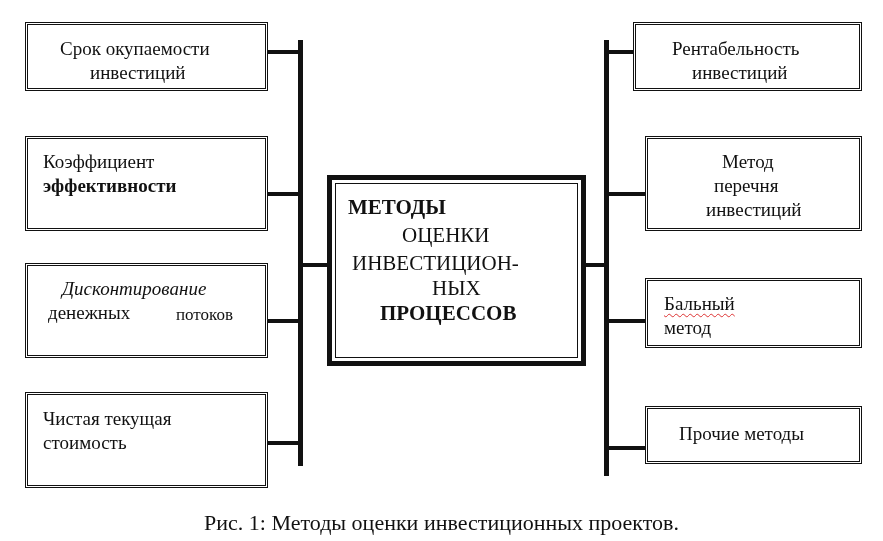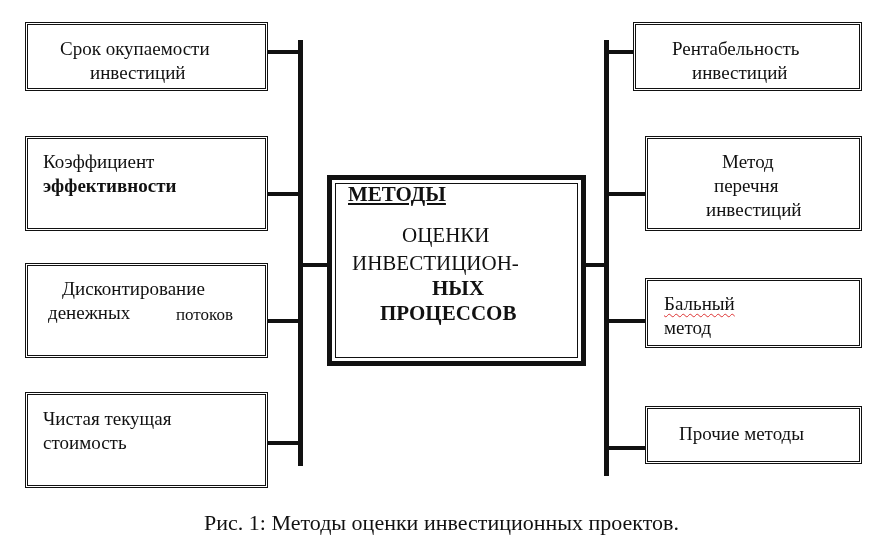--- a/index.html
+++ b/index.html
@@ -35,36 +35,36 @@
   <div class="txt" style="left:32px; top:12px;">Срок окупаемости</div>
   <div class="txt" style="left:62px; top:36px;">инвестиций</div>
 </div>
 
 <div class="box" style="left:25px; top:136px; width:243px; height:95px;">
   <div class="txt" style="left:15px; top:11px;">Коэффициент</div>
   <div class="txt" style="left:15px; top:35px;font-weight:bold;">эффективности</div>
 </div>
 
 <div class="box" style="left:25px; top:263px; width:243px; height:95px;">
-  <div class="txt" style="left:34px; top:11px;">Дисконтирование</div>
+  <div class="txt" style="left:34px; top:11px;font-style:italic;">Дисконтирование</div>
   <div class="txt" style="left:20px; top:35px;">денежных</div>
   <div class="txt" style="left:148px; top:37px; font-size:17px;">потоков</div>
 </div>
 
 <div class="box" style="left:25px; top:392px; width:243px; height:96px;">
   <div class="txt" style="left:15px; top:12px;">Чистая текущая</div>
   <div class="txt" style="left:15px; top:36px;">стоимость</div>
 </div>
 
 <div class="center" style="left:327px; top:175px; width:259px; height:191px;">
   <div class="inner"></div>
-  <div class="ctxt" style="left:16px; top:2px;text-decoration:underline;">МЕТОДЫ</div>
+  <div class="ctxt" style="left:16px; top:15px;">МЕТОДЫ</div>
   <div class="ctxt" style="left:70px; top:43px; font-weight:normal;">ОЦЕНКИ</div>
   <div class="ctxt" style="left:20px; top:71px; font-weight:normal;">ИНВЕСТИЦИОН-</div>
-  <div class="ctxt" style="left:100px; top:96px; font-weight:bold;text-align:center;">НЫХ</div>
+  <div class="ctxt" style="left:100px; top:96px; font-weight:normal;text-align:center;">НЫХ</div>
   <div class="ctxt" style="left:48px; top:121px; font-weight:bold;">ПРОЦЕССОВ</div>
 </div>
 
 <div class="box" style="left:633px; top:22px; width:229px; height:69px;">
   <div class="txt" style="left:36px; top:12px;">Рентабельность</div>
   <div class="txt" style="left:56px; top:36px;">инвестиций</div>
 </div>
 
 <div class="box" style="left:645px; top:136px; width:217px; height:95px;">
   <div class="txt" style="left:74px; top:11px;">Метод</div>

